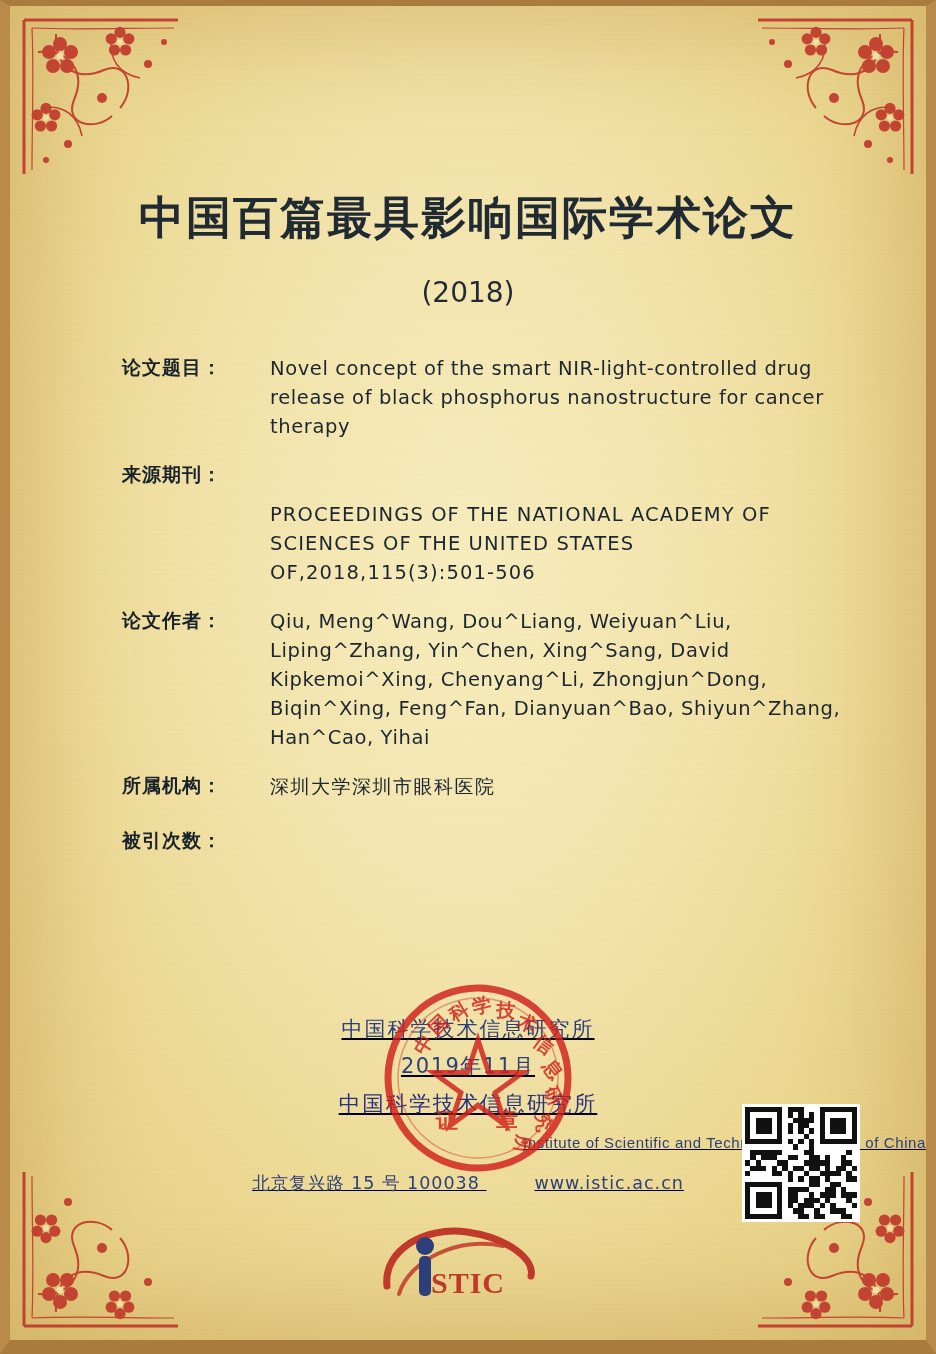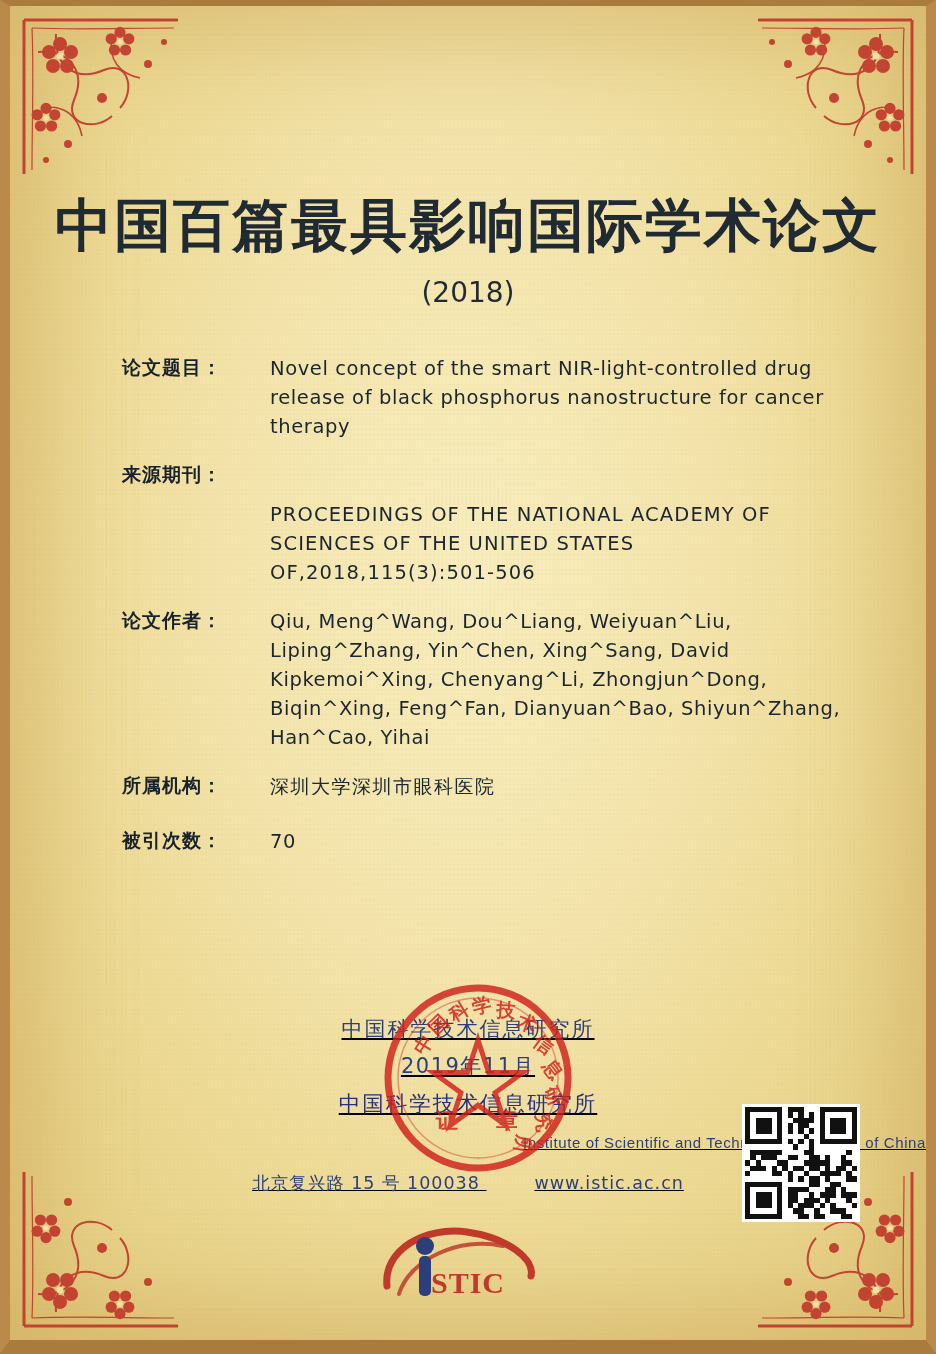--- a/index.html
+++ b/index.html
@@ -60,21 +60,21 @@
   .corner.br { bottom: 6px; right: 6px; transform: scale(-1,-1); }
 
   
   .title-main {
     position: absolute;
     top: 182px;
     left: 0;
     width: 100%;
     text-align: center;
     font-family: "DejaVu Sans", sans-serif;
-    font-size: 57px;
+    font-size: 45px;
     font-weight: bold;
     letter-spacing: 2px;
     color: #1f2a33;
     white-space: nowrap;
   }
   .title-year {
     position: absolute;
     top: 270px;
     left: 0;
     width: 100%;
@@ -427,21 +427,20 @@
     <div class="field-row">
       <div class="field-label">论文作者：</div>
       <div class="field-value">Qiu, Meng^Wang, Dou^Liang, Weiyuan^Liu, Liping^Zhang, Yin^Chen, Xing^Sang, David Kipkemoi^Xing, Chenyang^Li, Zhongjun^Dong, Biqin^Xing, Feng^Fan, Dianyuan^Bao, Shiyun^Zhang, Han^Cao, Yihai</div>
     </div>
     <div class="field-row row-org">
       <div class="field-label">所属机构：</div>
       <div class="field-value cn">深圳大学深圳市眼科医院</div>
     </div>
     <div class="field-row row-cited">
       <div class="field-label">被引次数：</div>
-      <div class="field-value">70</div>
     </div>
   </div>
 
 
   <div class="issuer">
     <div class="issuer-line">中国科学技术信息研究所</div>
     <div class="issuer-line date">2019年11月</div>
     <div class="issuer-line blue-strong">中国科学技术信息研究所</div>
     <div class="issuer-en">Institute of Scientific and Technical Information of China</div>
     <div class="issuer-addr">

